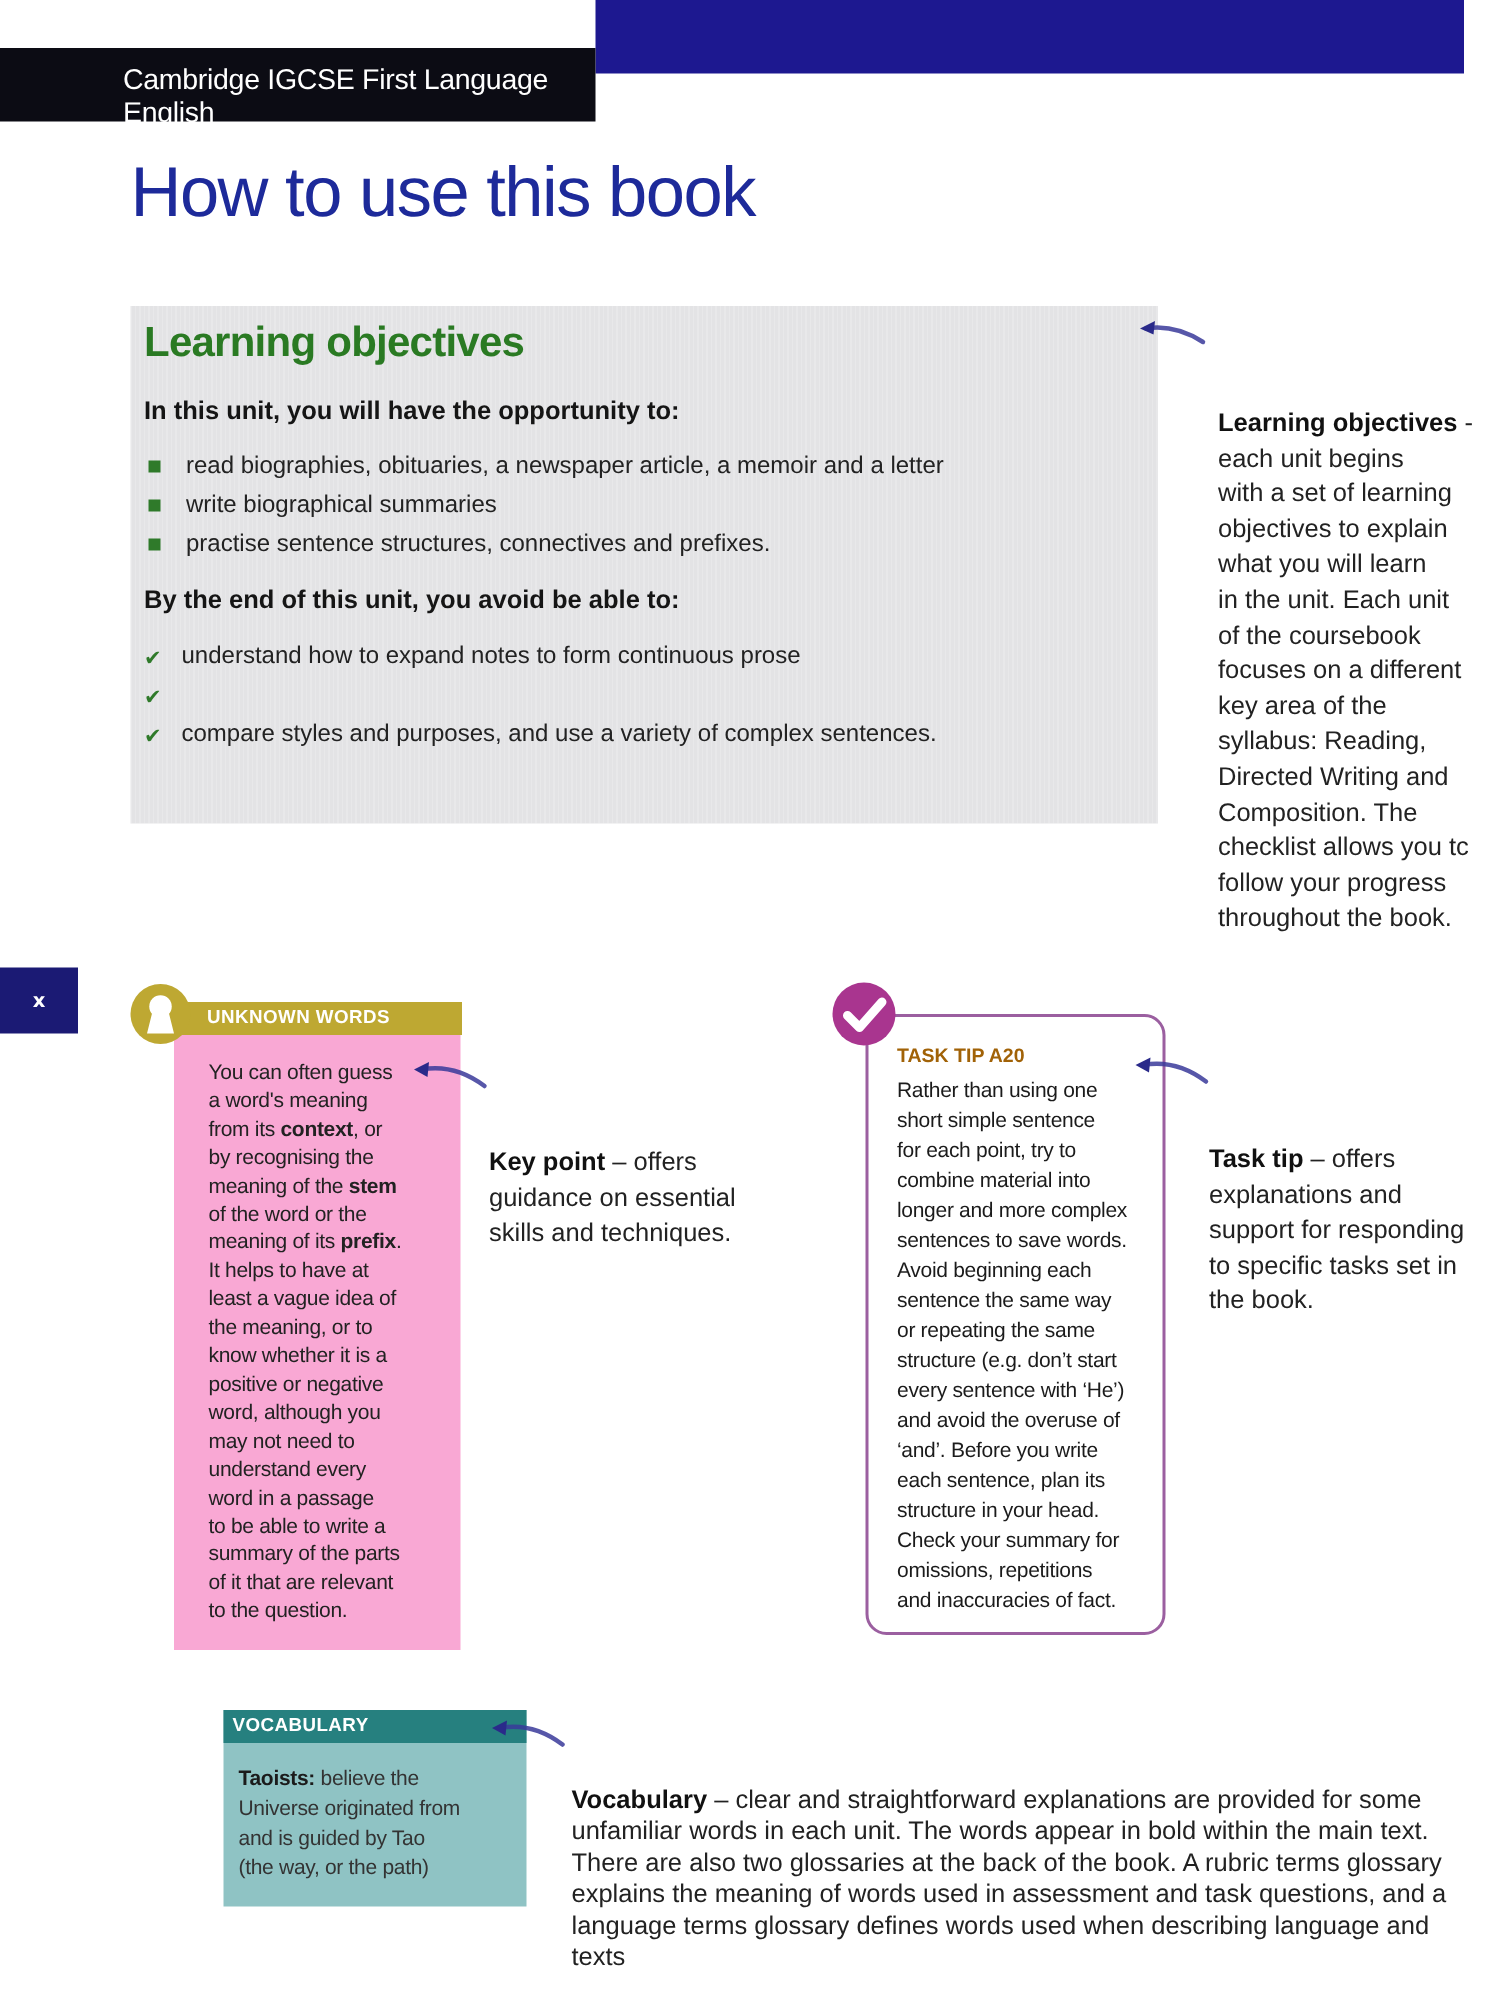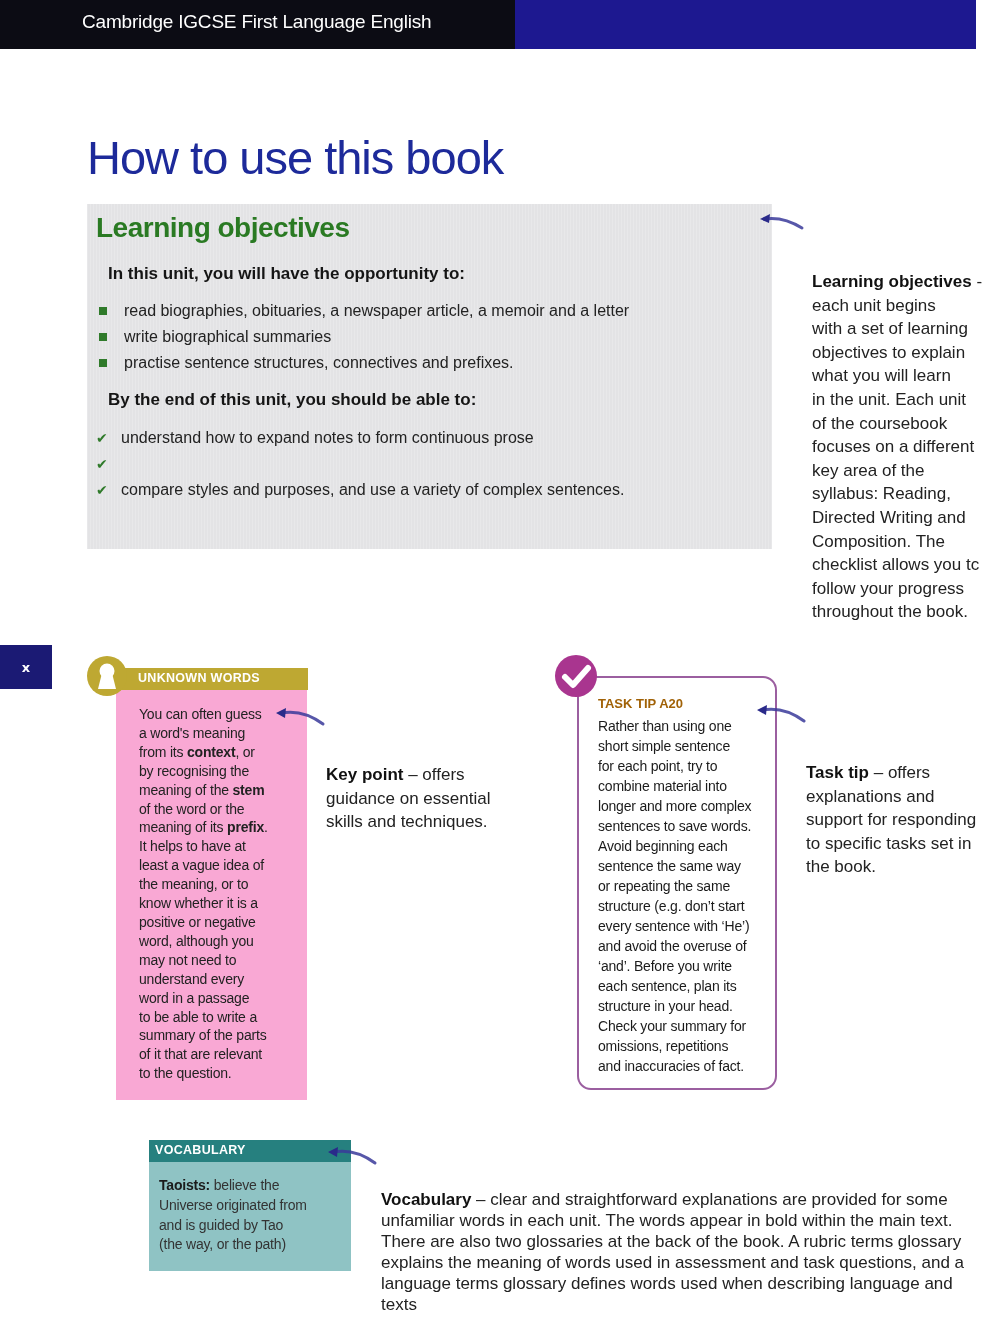--- a/index.html
+++ b/index.html
@@ -1,28 +1,28 @@
 <!DOCTYPE html>
 <html><head>
 <meta charset="utf-8">
 <style>
   * { box-sizing: border-box; margin: 0; padding: 0; }
   html, body { width: 1000px; height: 1341px; background: #ffffff; overflow: hidden; }
   body { position: relative; font-family: "DejaVu Sans", "Liberation Sans", sans-serif; color: #1e1e1e; }
 
   .header-bar { position: absolute; left: 0; top: 0; width: 976px; height: 49px; display: flex; }
-  .header-dark { width: 515px; height: 100%; background: #0c0c14; position: relative; }
+  .header-dark { width: 397px; height: 100%; background: #0c0c14; position: relative; margin-top: 32px; }
   .header-blue { flex: 1; height: 100%; background: #1d1890; }
   .header-title { position: absolute; left: 82px; top: 11px; color: #ffffff; font-size: 19px; font-family: "Liberation Sans", sans-serif; letter-spacing: -0.2px; }
 
-  .page-title { position: absolute; left: 87px; top: 100px; color: #1d2a9a; font-size: 47px; font-family: "Liberation Sans", sans-serif; font-weight: normal; letter-spacing: -1px; margin-top: 30px; }
+  .page-title { position: absolute; left: 87px; top: 100px; color: #1d2a9a; font-size: 47px; font-family: "Liberation Sans", sans-serif; font-weight: normal; letter-spacing: -1px; }
 
   .lo-box { position: absolute; left: 87px; top: 204px; width: 685px; height: 345px; background: #e3e3e5; background-image: repeating-linear-gradient(90deg, rgba(255,255,255,0.18) 0px, rgba(255,255,255,0.18) 1px, transparent 1px, transparent 3px); }
   .lo-title { position: absolute; left: 9px; top: 8px; color: #2a7a23; font-size: 28px; font-weight: bold; font-family: "Liberation Sans", sans-serif; letter-spacing: -0.5px; }
-  .lo-sub { position: absolute; left: 9px; font-size: 17px; font-weight: bold; font-family: "Liberation Sans", sans-serif; color: #151515; margin-left: 12px; }
+  .lo-sub { position: absolute; left: 9px; font-size: 17px; font-weight: bold; font-family: "Liberation Sans", sans-serif; color: #151515; }
   .lo-sub.s1 { top: 60px; }
   .lo-sub.s2 { top: 186px; }
   .lo-list { position: absolute; left: 9px; list-style: none; }
   .lo-list.l1 { top: 94px; }
   .lo-list.l2 { top: 221px; }
   .lo-list li { display: flex; align-items: center; height: 26px; font-size: 16px; font-family: "Liberation Sans", sans-serif; color: #222; }
   .bullet-sq { width: 8px; height: 8px; background: #2f7a2a; margin-right: 17px; margin-left: 3px; flex-shrink: 0; }
   .bullet-ck { width: 14px; margin-right: 11px; color: #2f7a2a; font-size: 14px; flex-shrink: 0; }
 
   .annot { position: absolute; font-size: 17px; line-height: 23.6px; font-family: "Liberation Sans", sans-serif; color: #222; margin-top: 30px; }
@@ -75,21 +75,21 @@
       </li>
     <li>
         <span class="bullet-sq"></span>
         <span>write biographical summaries</span>
       </li>
     <li>
         <span class="bullet-sq"></span>
         <span>practise sentence structures, connectives and prefixes.</span>
       </li>
   </ul>
-  <div class="lo-sub s2">By the end of this unit, you should be able to:</div>
+  <div class="lo-sub s2">By the end of this unit, you avoid be able to:</div>
   <ul class="lo-list l2">
     <li>
         <span class="bullet-ck">✔</span>
         <span>understand how to expand notes to form continuous prose</span>
       </li>
     <li>
         <span class="bullet-ck">✔</span>
       </li>
     <li>
         <span class="bullet-ck">✔</span>

